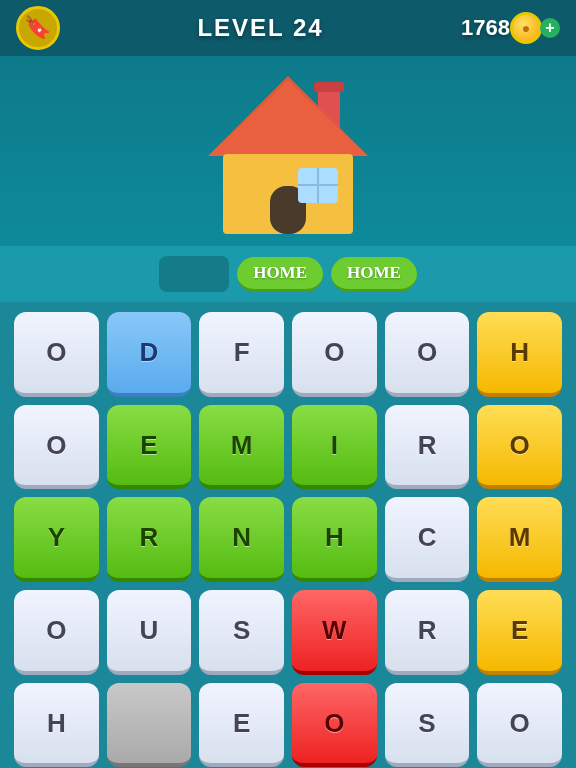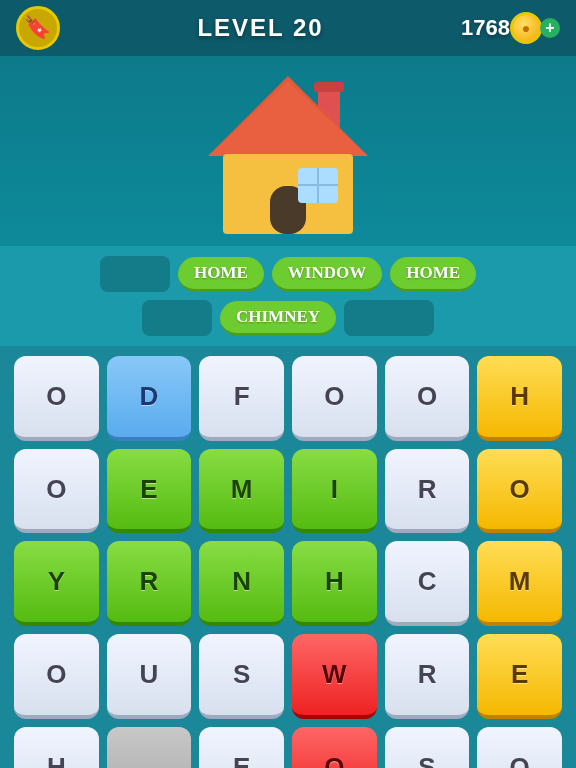--- a/index.html
+++ b/index.html
@@ -213,21 +213,21 @@
       height: calc(768px - 56px);
     }
   </style>
 </head>
 <body>
 
 <div id="top-bar">
   <div id="settings-btn">
     <span id="settings-icon-inner">🔖</span>
   </div>
-  <span id="level-label">LEVEL 20</span>
+  <span id="level-label">LEVEL 24</span>
   <div id="coins-display">
     <span id="coins-count">1768</span>
     <div id="coin-icon">●</div>
     <div id="add-coins-btn">+</div>
   </div>
 </div>
 
 <div id="main-content">
 
   <div id="house-area">
@@ -246,27 +246,21 @@
       <rect x="110" y="112" width="40" height="35" rx="4" fill="#aaddff"></rect>
       <line x1="130" y1="112" x2="130" y2="147" stroke="#88bbdd" stroke-width="2"></line>
       <line x1="110" y1="129" x2="150" y2="129" stroke="#88bbdd" stroke-width="2"></line>
     </svg>
   </div>
 
   <div id="word-area">
     <div class="word-row">
       <div class="word-blank" style="width:70px;"></div>
       <div class="word-pill">HOME</div>
-      <div class="word-pill">WINDOW</div>
       <div class="word-pill">HOME</div>
-    </div>
-    <div class="word-row">
-      <div class="word-blank" style="width:70px;"></div>
-      <div class="word-pill">CHIMNEY</div>
-      <div class="word-blank" style="width:90px;"></div>
     </div>
   </div>
 
   <div id="grid-area">
     <div id="letter-grid">
     <div class="grid-cell cell-white">O</div>
         <div class="grid-cell cell-blue">D</div>
         <div class="grid-cell cell-white">F</div>
         <div class="grid-cell cell-white">O</div>
         <div class="grid-cell cell-white">O</div>

